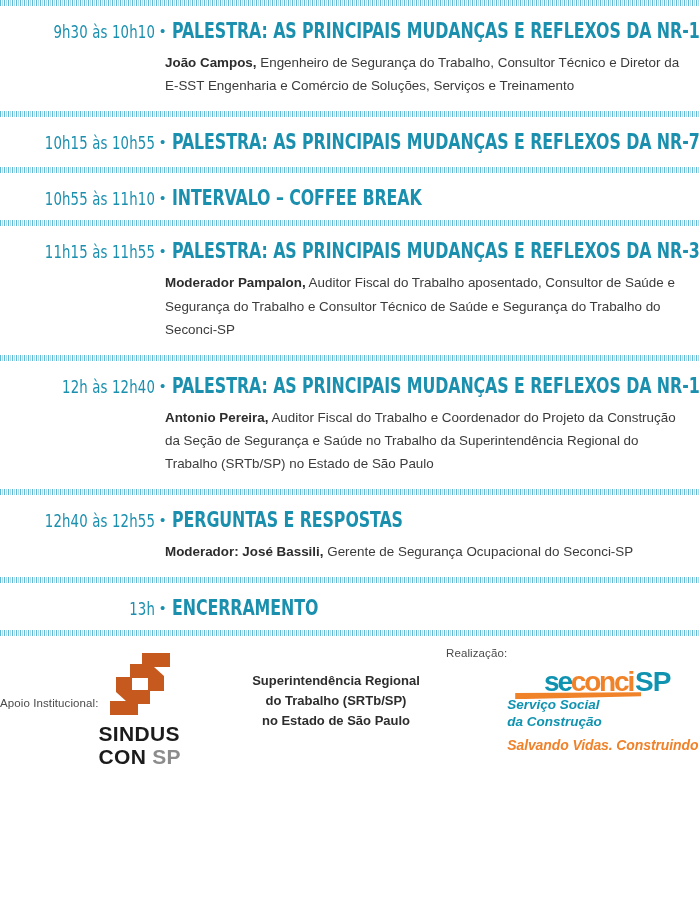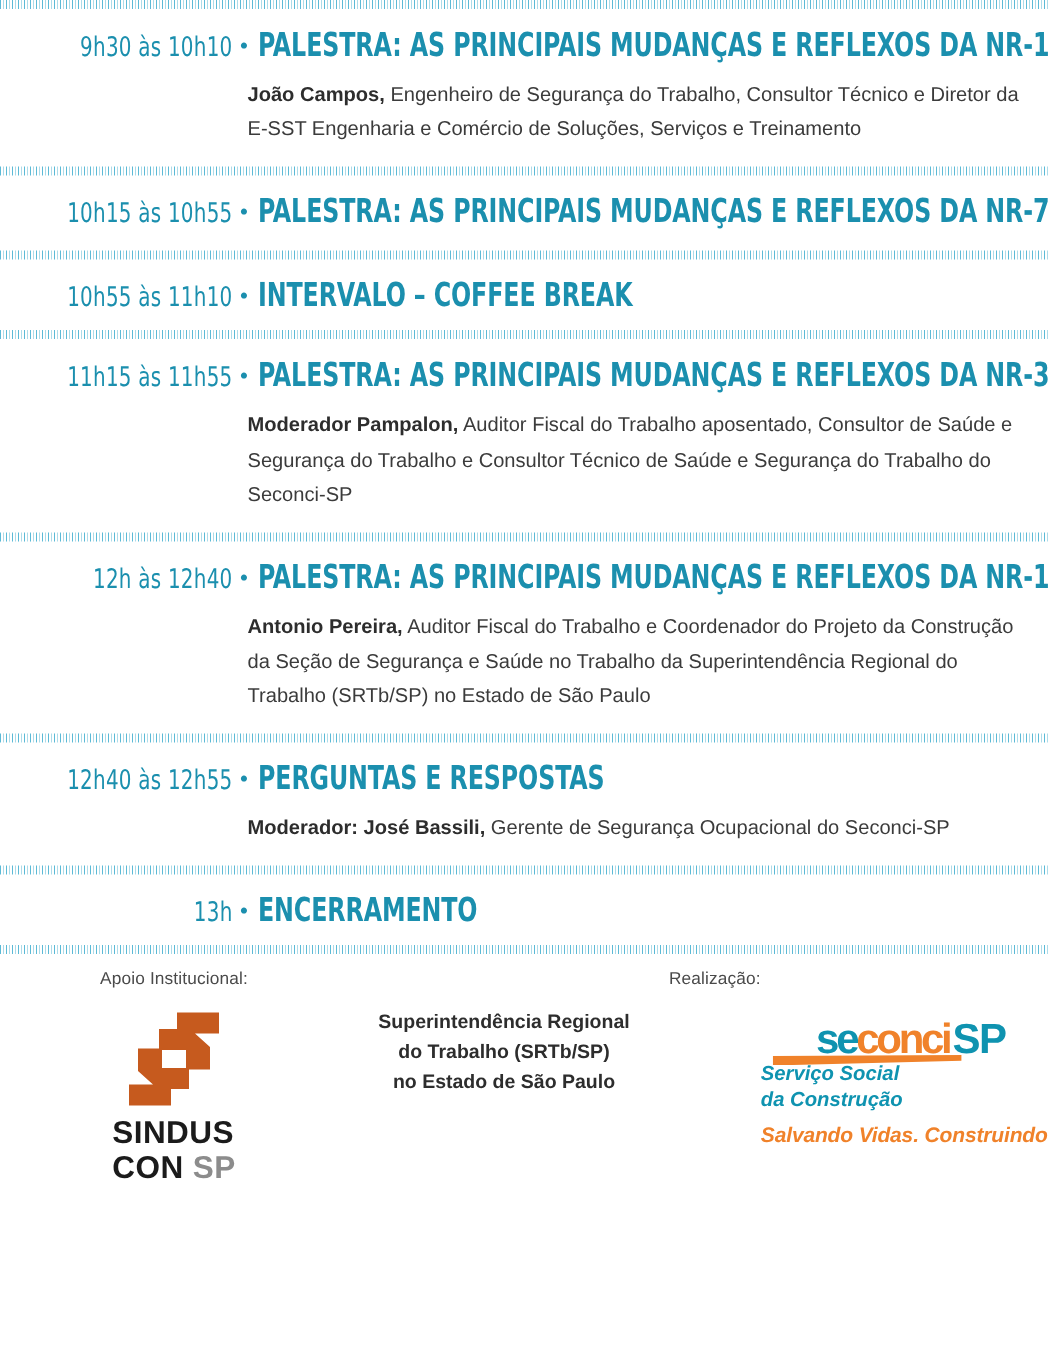--- a/index.html
+++ b/index.html
@@ -82,21 +82,21 @@
   .slot-pad.sm{height:11px;}
 
   
   .footer{
     flex:1 1 auto;
     display:flex;
     padding-top:11px;
     position:relative;
   }
   .foot-col{position:relative;}
-  .foot-left{width:232px;display:flex;flex-direction:column;align-items:center;}
+  .foot-left{width:232px;display:flex;align-items:center;}
   .foot-mid{width:208px;display:flex;flex-direction:column;align-items:center;justify-content:flex-start;}
   .foot-right{width:260px;display:flex;flex-direction:row;align-items:center;}
   .foot-label{
     font-size:11.5px;color:#4a4a4a;margin-bottom:10px;letter-spacing:.1px;
   }
   .foot-label.right{align-self:flex-start;margin-left:6px;}
 
   
   .sindus-wrap{display:flex;flex-direction:column;align-items:center;margin-top:4px;}
   .sindus-text{

